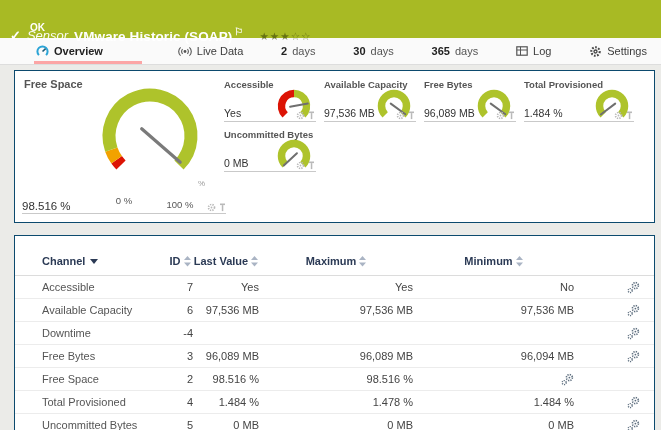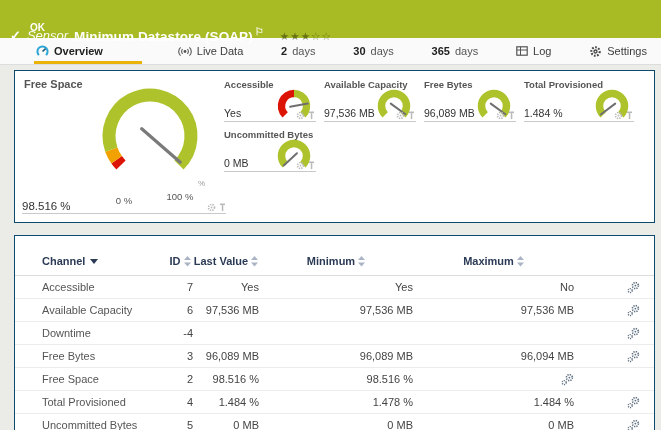--- a/index.html
+++ b/index.html
@@ -17,21 +17,21 @@
   .flag{font-size:10px;vertical-align:super;margin-left:2px;opacity:.9;}
   .stars{font-size:10.5px;letter-spacing:1px;color:rgba(48,56,0,.55);margin-left:10px;}
   .status-ok{position:absolute;left:30px;top:22px;font-size:10px;font-weight:bold;}
   
   .tabbar{height:26px;background:#fafafa;border-bottom:1px solid #ddd;
     display:flex;align-items:stretch;justify-content:space-between;
     padding:0 12px 0 34px;}
   .tab{display:flex;align-items:center;gap:5px;font-size:11px;color:#3c3c3c;cursor:pointer;padding:0 2px;}
   .tab .num{font-weight:bold;color:#222;}
   .tab .lbl2{color:#555;}
-  .tab.active{border-bottom:3px solid #eab308;padding-top:3px;min-width:104px;}
+  .tab.active{border-bottom:3px solid #fca5a5;padding-top:3px;min-width:104px;}
   .tab.active .lbl{font-weight:bold;color:#222;}
   .ticon{display:inline-block;line-height:0;}
   
   .panel{position:absolute;background:#fff;border:1px solid #0c4a6e;box-sizing:border-box;}
   #gaugepanel{left:14px;top:70px;width:641px;height:153px;}
   #tablepanel{left:14px;top:235px;width:641px;height:196px;border-bottom:none;}
   
   .gtitle{position:absolute;font-size:10.5px;font-weight:bold;color:#555;}
   .main-title{left:9px;top:7px;font-size:11px;}
   .gvalue{font-size:11px;color:#333;}
@@ -62,21 +62,21 @@
   
   .iconbtn{background:none;border:none;padding:0;cursor:pointer;line-height:0;}
 </style>
 </head>
 <body>
 
 <div class="topbar">
   <div class="row1">
     <span class="check">✓</span>
     <span class="kind">Sensor</span>
-    <span class="sensor-title"><span>Minimum Datastore (SOAP)</span><span class="flag">⚐</span></span>
+    <span class="sensor-title"><span>VMware Historic (SOAP)</span><span class="flag">⚐</span></span>
     <span class="stars"><span>★★★</span><span>☆☆</span></span>
   </div>
   <div class="status-ok">OK</div>
 </div>
 
 <div class="tabbar">
   <div class="tab active">
     <span class="ticon">
       <svg width="13" height="13">
           <path d="M2.9 10.1 A5.1 5.1 0 1 1 10.1 10.1" fill="none" stroke="#2ba4d6" stroke-width="2"></path>
@@ -134,21 +134,21 @@
 
   <div>
     <div class="gtitle main-title">Free Space</div>
     <svg class="main-gauge-svg" width="106" height="106">
         <path d="M 24.01 81.99 A 41 41 0 0 1 19.64 76.84" fill="none" stroke="#dc1405" stroke-width="13"></path>
         <path d="M 19.64 76.84 A 41 41 0 0 1 14.32 66.58" fill="none" stroke="#f2a200" stroke-width="13"></path>
         <path d="M 14.32 66.58 A 41 41 0 1 1 81.99 81.99" fill="none" stroke="#aec32b" stroke-width="13"></path>
         <line x1="44.70" y1="45.78" x2="83.19" y2="79.24" stroke="#7a7a7a" stroke-width="3.2" stroke-linecap="round"></line>
       </svg>
     <div class="scale-label" style="left:92px;top:124px;">0 %</div>
-    <div class="scale-label" style="left:148px;top:120px;text-align:center;">100 %</div>
+    <div class="scale-label" style="left:148px;top:128px;text-align:center;">100 %</div>
     <div class="unit-label" style="left:183px;top:108px;">%</div>
     <div class="vrow">
       <span class="gvalue">98.516 %</span>
       <span class="cellicons">
         <button class="iconbtn"><svg width="9" height="9">
               <circle cx="4.5" cy="4.5" r="3" fill="none" stroke="#b9b9b9" stroke-width="1.7" stroke-dasharray="1.3,1.15"></circle>
               <circle cx="4.5" cy="4.5" r="0.9" fill="#b9b9b9"></circle>
             </svg></button>
         <button class="iconbtn"><svg width="7" height="9">
               <rect x="1" y="0.5" width="5" height="1.6" fill="#b9b9b9"></rect>
@@ -269,28 +269,28 @@
         </svg>
     </div>
     <div>
       <span>Last Value</span>
       <svg width="7" height="11">
           <polygon points="3.5,0 7,4 0,4" fill="#aab4c4"></polygon>
           <polygon points="0,6.5 7,6.5 3.5,10.5" fill="#aab4c4"></polygon>
         </svg>
     </div>
     <div>
-      <span>Minimum</span>
+      <span>Maximum</span>
       <svg width="7" height="11">
           <polygon points="3.5,0 7,4 0,4" fill="#aab4c4"></polygon>
           <polygon points="0,6.5 7,6.5 3.5,10.5" fill="#aab4c4"></polygon>
         </svg>
     </div>
     <div>
-      <span>Maximum</span>
+      <span>Minimum</span>
       <svg width="7" height="11">
           <polygon points="3.5,0 7,4 0,4" fill="#aab4c4"></polygon>
           <polygon points="0,6.5 7,6.5 3.5,10.5" fill="#aab4c4"></polygon>
         </svg>
     </div>
     <div></div>
   </div>
   <div id="tbody">
   <div class="trow">
     <div class="c-channel">Accessible</div>

